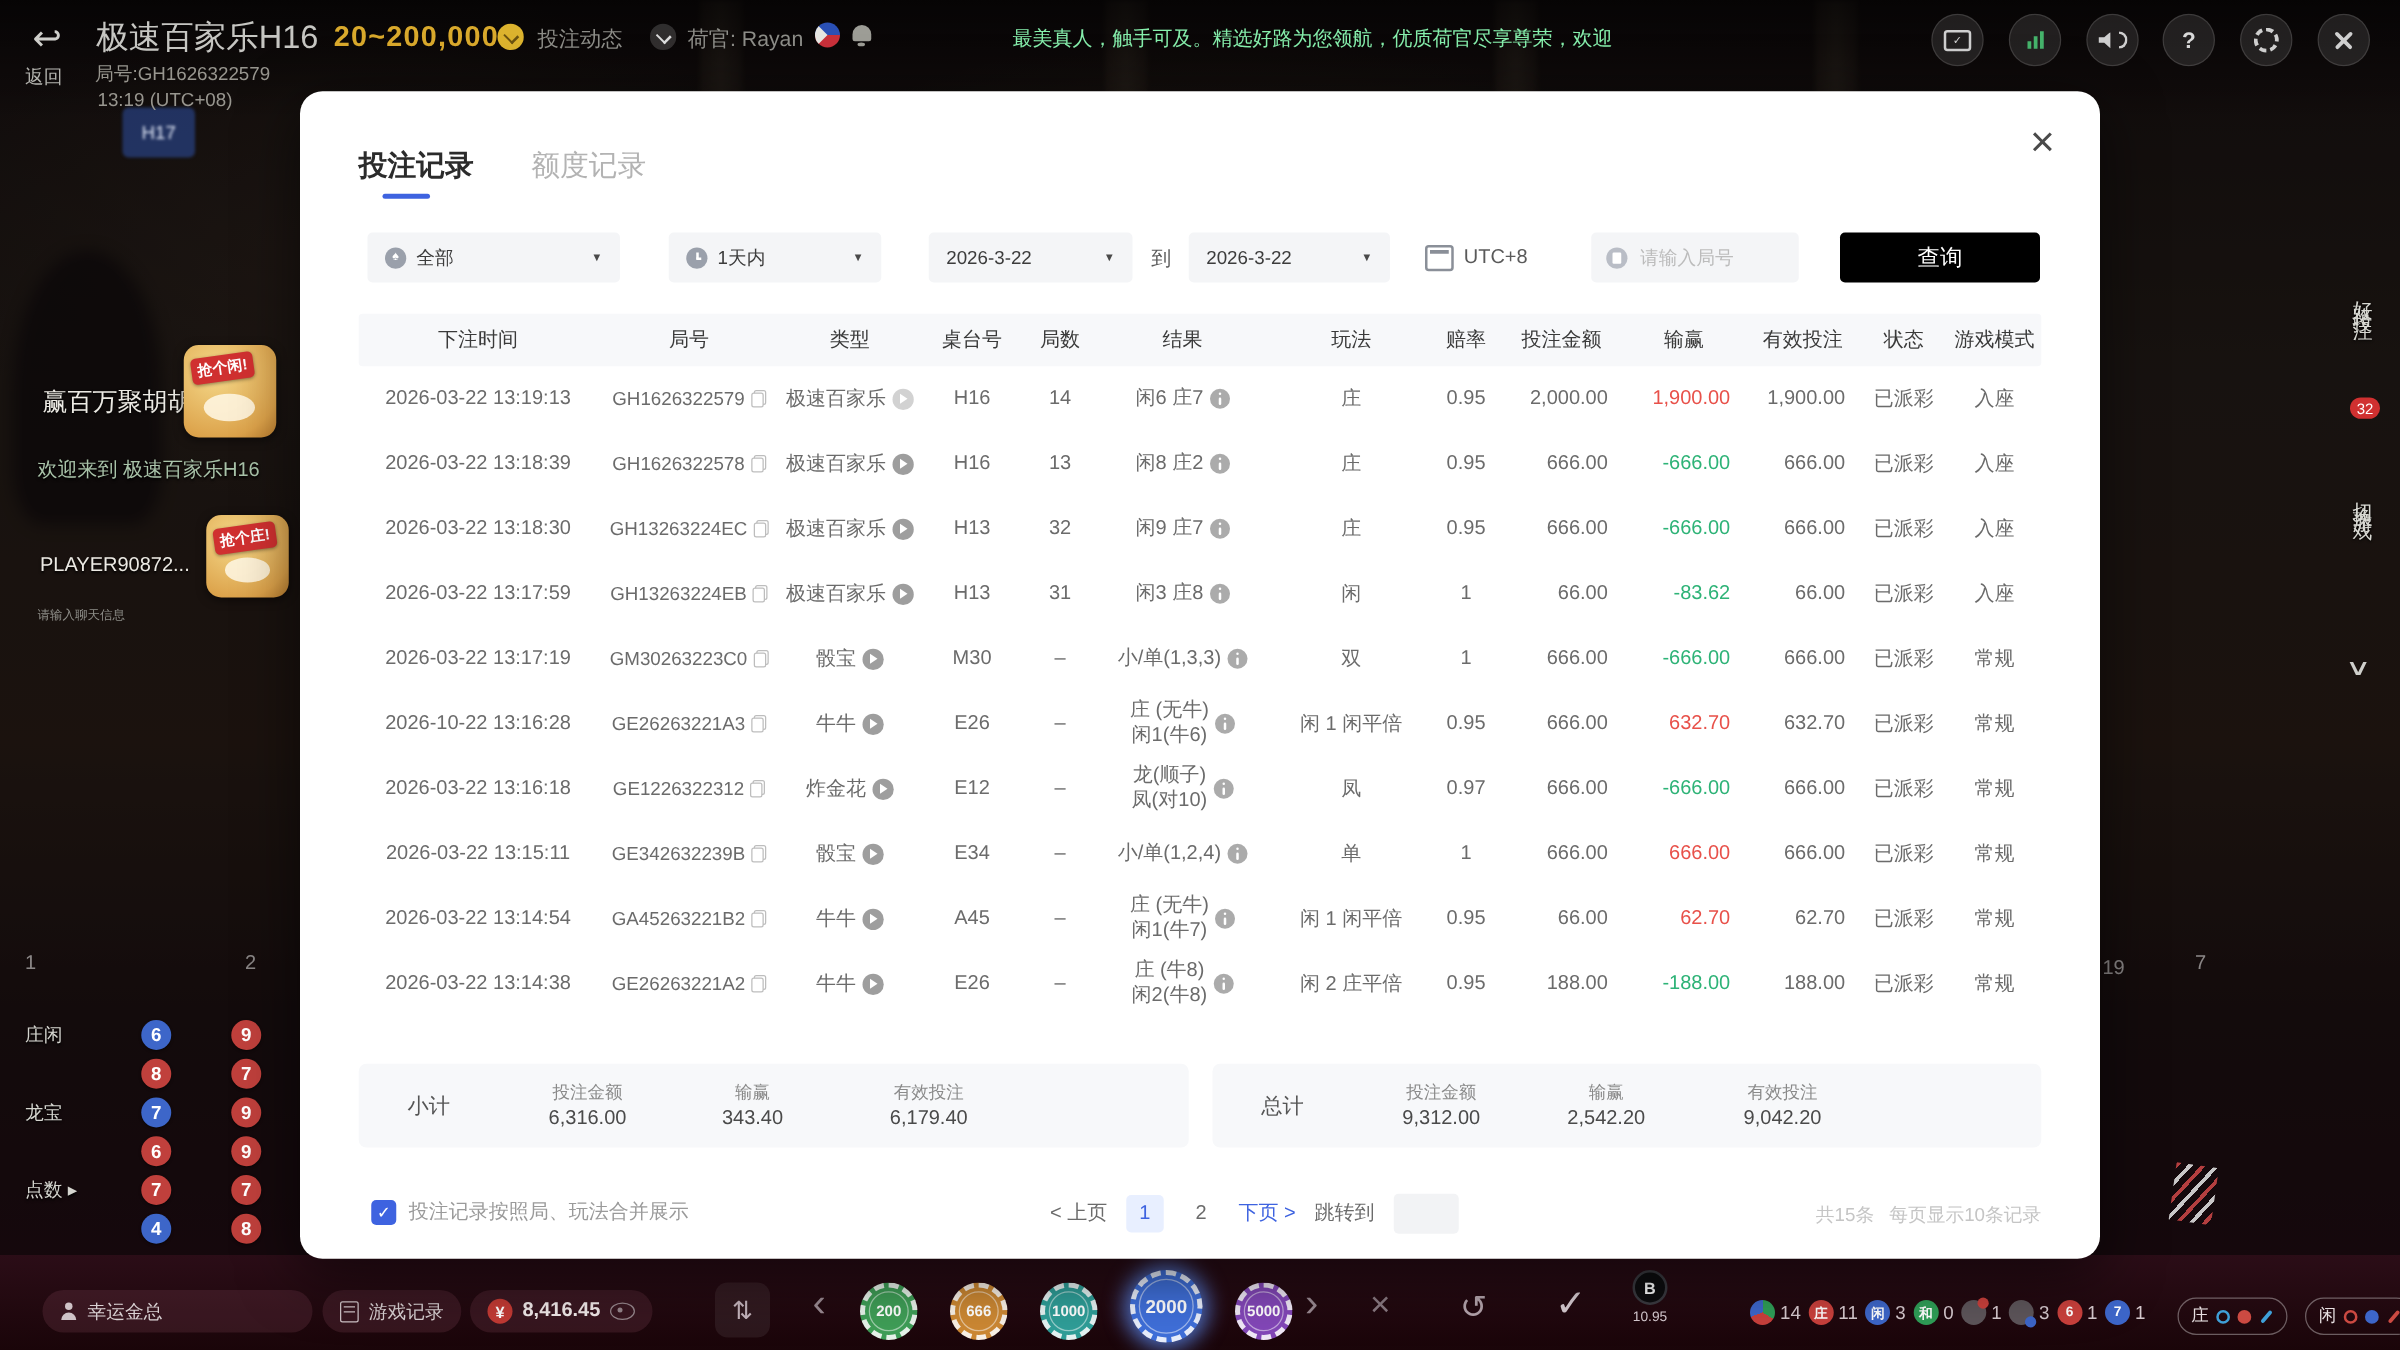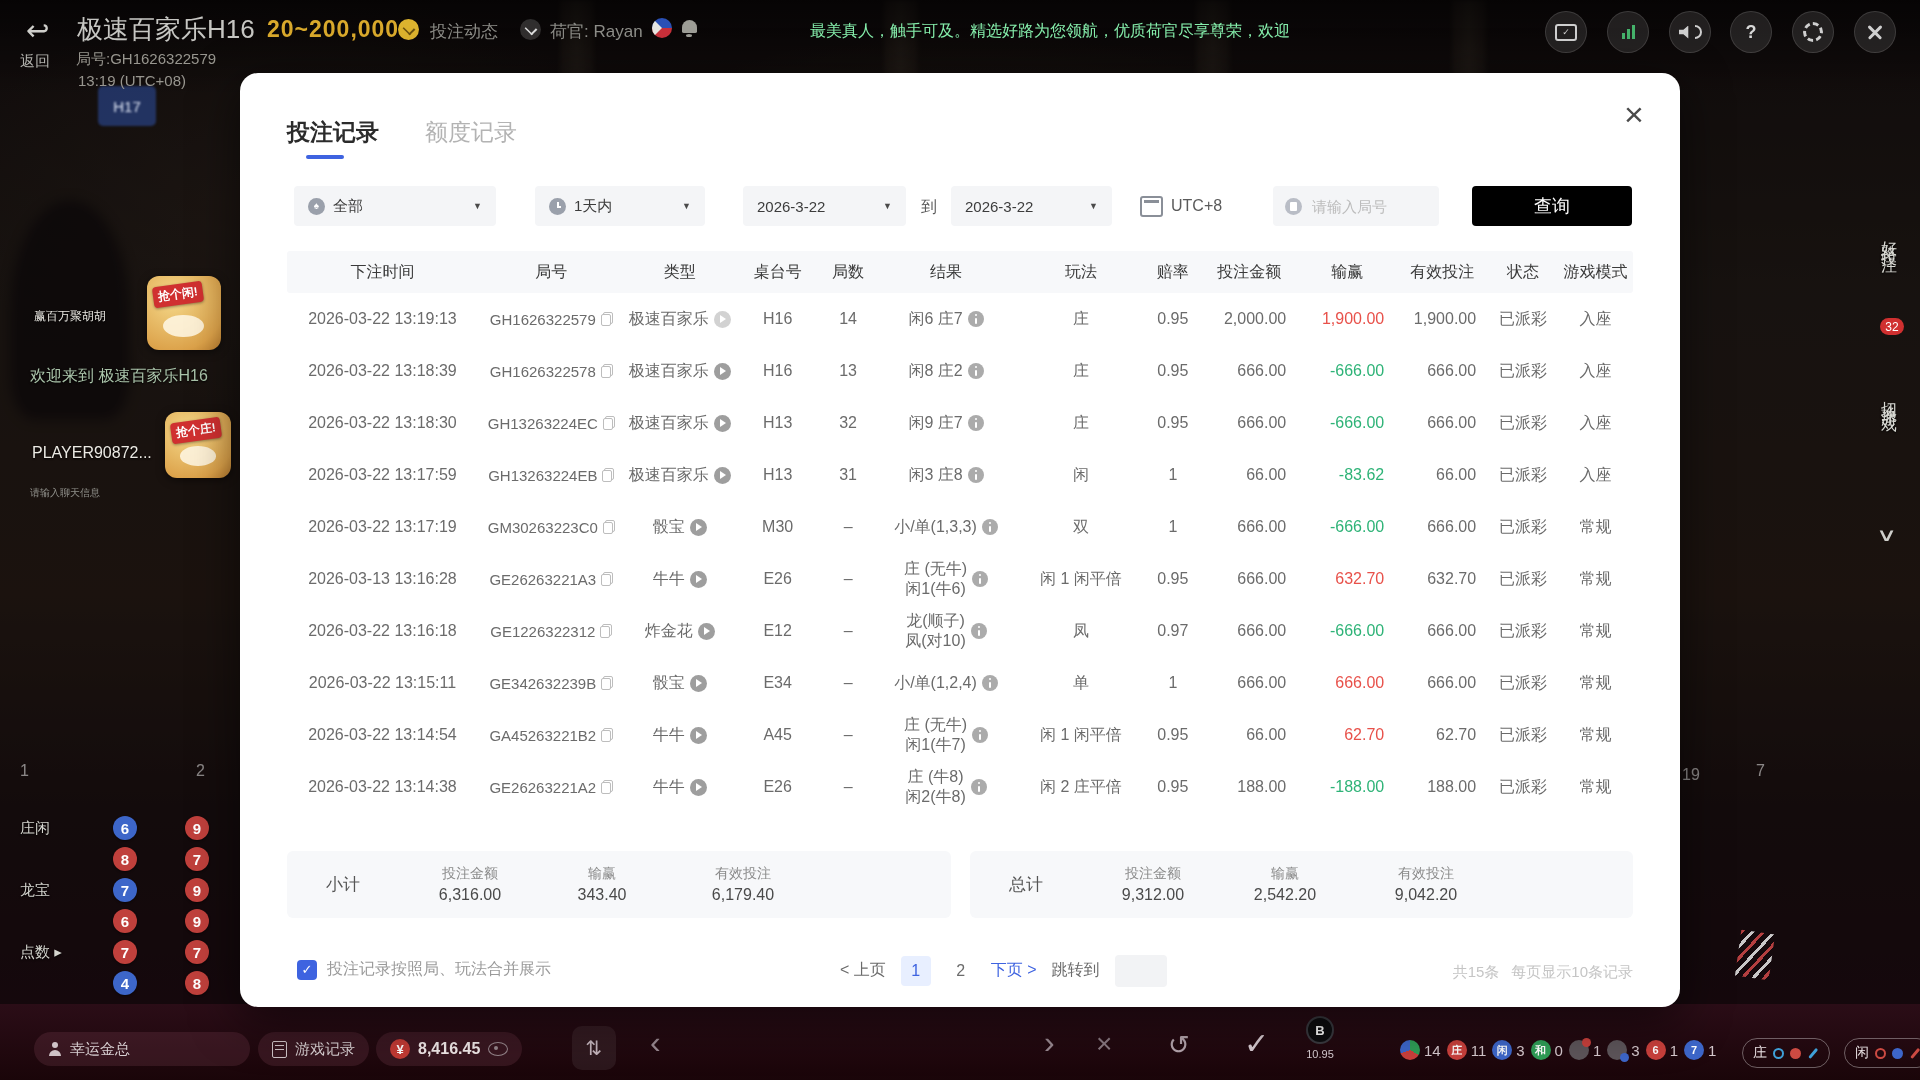--- a/index.html
+++ b/index.html
@@ -56,21 +56,21 @@
   .net i:nth-child(1){height:6px}.net i:nth-child(2){height:10px}.net i:nth-child(3){height:14px}
   .spk{width:14px;height:13px;background:#cfcfcf;clip-path:polygon(0 33%,35% 33%,70% 0,70% 100%,35% 67%,0 67%);}
   .spk-wave{width:5px;height:10px;border:2px solid #cfcfcf;border-left:none;border-radius:0 8px 8px 0;margin-left:2px;}
   .help-glyph{font-size:18px;color:#d8d8d8;font-weight:bold;}
   .gear{width:14px;height:14px;border:3px dashed #cfcfcf;border-radius:50%;box-sizing:content-box;}
   .fs{width:16px;height:16px;position:relative;}
   .fs::before,.fs::after{content:'';position:absolute;left:-1px;top:7px;width:18px;height:2.5px;background:#cfcfcf;border-radius:2px;}
   .fs::before{transform:rotate(45deg)}.fs::after{transform:rotate(-45deg)}
 
   
-  .chat-user1{left:34px;top:308px;font-size:12px;color:#eceae4;text-shadow:0 1px 2px #000;}
+  .chat-user1{left:34px;top:308px;font-size:20px;color:#eceae4;text-shadow:0 1px 2px #000;}
   .chat-user2{left:32px;top:444px;font-size:16px;color:#eceae4;text-shadow:0 1px 2px #000;}
   .chat-welcome{left:30px;top:366px;font-size:16px;color:#a9c3a9;text-shadow:0 1px 2px #000;}
   .chat-input-wrap{left:28px;top:482px;}
   .chat-input-wrap input{width:190px;border:none;background:transparent;outline:none;font-size:10px;color:#ddd;font-family:inherit;}
   .chat-input-wrap input::placeholder{color:#8f8f8a;}
   .sticker{border-radius:12px;background:radial-gradient(circle at 35% 30%,#f5d98a,#dca24a 75%,#b97c2e);box-shadow:0 2px 8px rgba(0,0,0,.5);}
   .stk1{left:147px;top:276px;width:74px;height:74px;}
   .stk2{left:165px;top:412px;width:66px;height:66px;}
   .sticker::after{content:'';position:absolute;left:22%;bottom:18%;width:55%;height:30%;border-radius:50%;background:rgba(255,248,230,.85);}
   .stk-label{position:absolute;left:6px;top:8px;background:#d03030;color:#fff;font-size:12px;font-weight:bold;padding:2px 5px;border-radius:4px;transform:rotate(-8deg);white-space:nowrap;box-shadow:0 1px 3px rgba(0,0,0,.4);}
@@ -334,20 +334,37 @@
   </div>
   <div class="pill pill-balance">
     <span class="yuan">¥</span>
     <span class="balance-num">8,416.45</span>
     <span class="eye"></span>
   </div>
   <div class="abs swap-btn">
       <span>⇅</span>
     </div>
   <span class="abs chip-prev">‹</span>
+  <div class="abs chips">
+    <div class="chip green">
+        <span class="chip-label">200</span>
+      </div>
+      <div class="chip orange">
+        <span class="chip-label">666</span>
+      </div>
+      <div class="chip teal">
+        <span class="chip-label">1000</span>
+      </div>
+      <div class="chip blue selected">
+        <span class="chip-label">2000</span>
+      </div>
+      <div class="chip purple">
+        <span class="chip-label">5000</span>
+      </div>
+  </div>
   <span class="abs chip-next">›</span>
   <span class="abs act-cancel">×</span>
   <span class="abs act-undo">↺</span>
   <span class="abs act-confirm">✓</span>
   <div class="abs bchip">B</div>
   <div class="abs bchip-val">10.95</div>
   <div class="abs stats">
     <span class="stat">
         <span class="sticon pie"></span>
         <span class="stat-count">14</span>
@@ -600,21 +617,21 @@
         <div class="cell c8">1</div>
         <div class="cell c9">666.00</div>
         <div class="cell c10">
           <span class="loss">-666.00</span>
         </div>
         <div class="cell c11">666.00</div>
         <div class="cell c12">已派彩</div>
         <div class="cell c13">常规</div>
       </div>
       <div class="trow">
-        <div class="cell c1">2026-03-13 13:16:28</div>
+        <div class="cell c1">2026-10-22 13:16:28</div>
         <div class="cell c2">
           <span>GE26263221A3</span>
           <span class="copy-icon"></span>
         </div>
         <div class="cell c3">
           <span>牛牛</span>
           <span class="play-icon dark">
             <span class="tri"></span>
           </span>
         </div>

